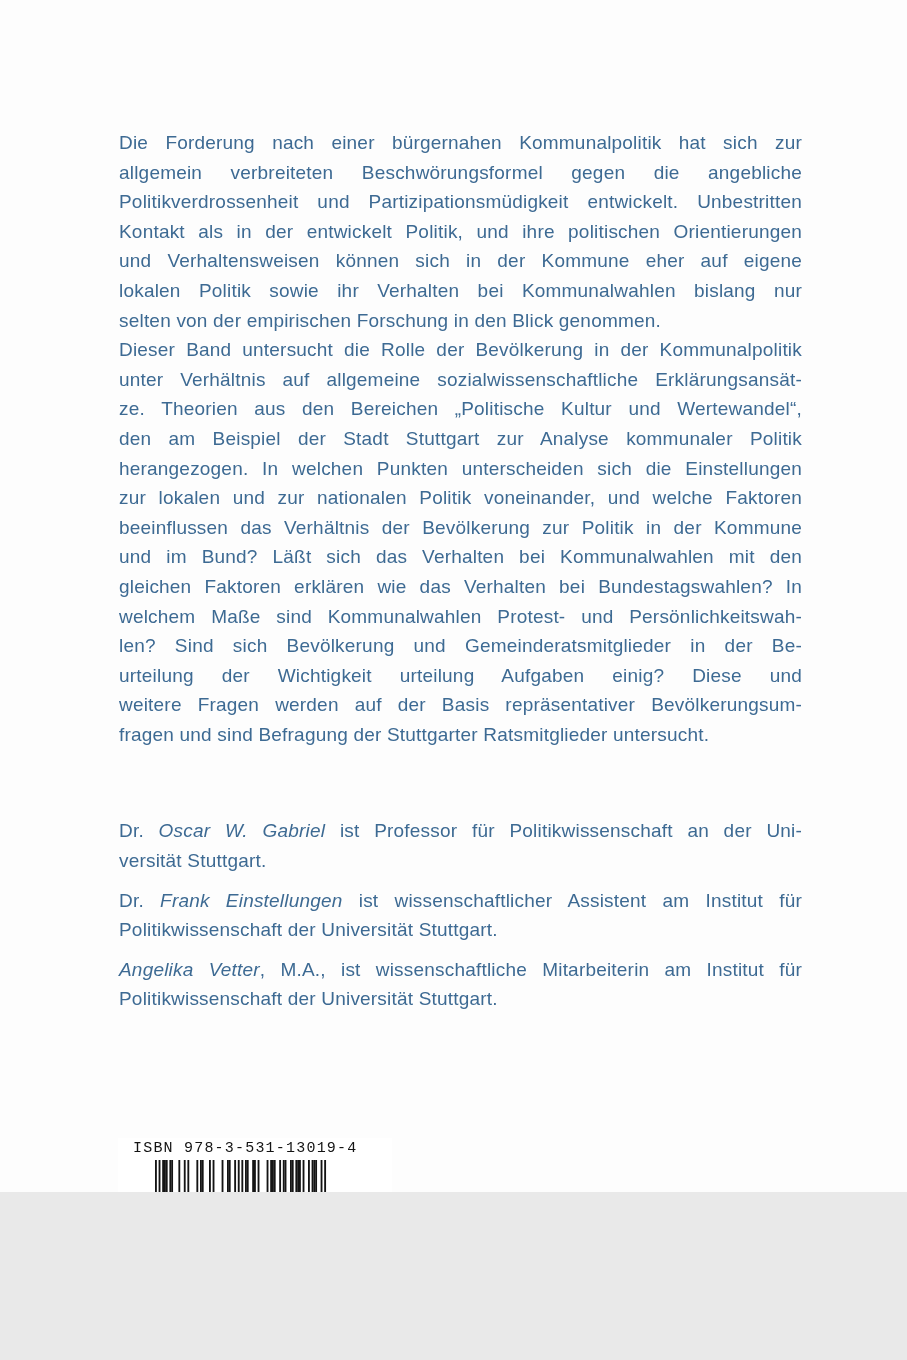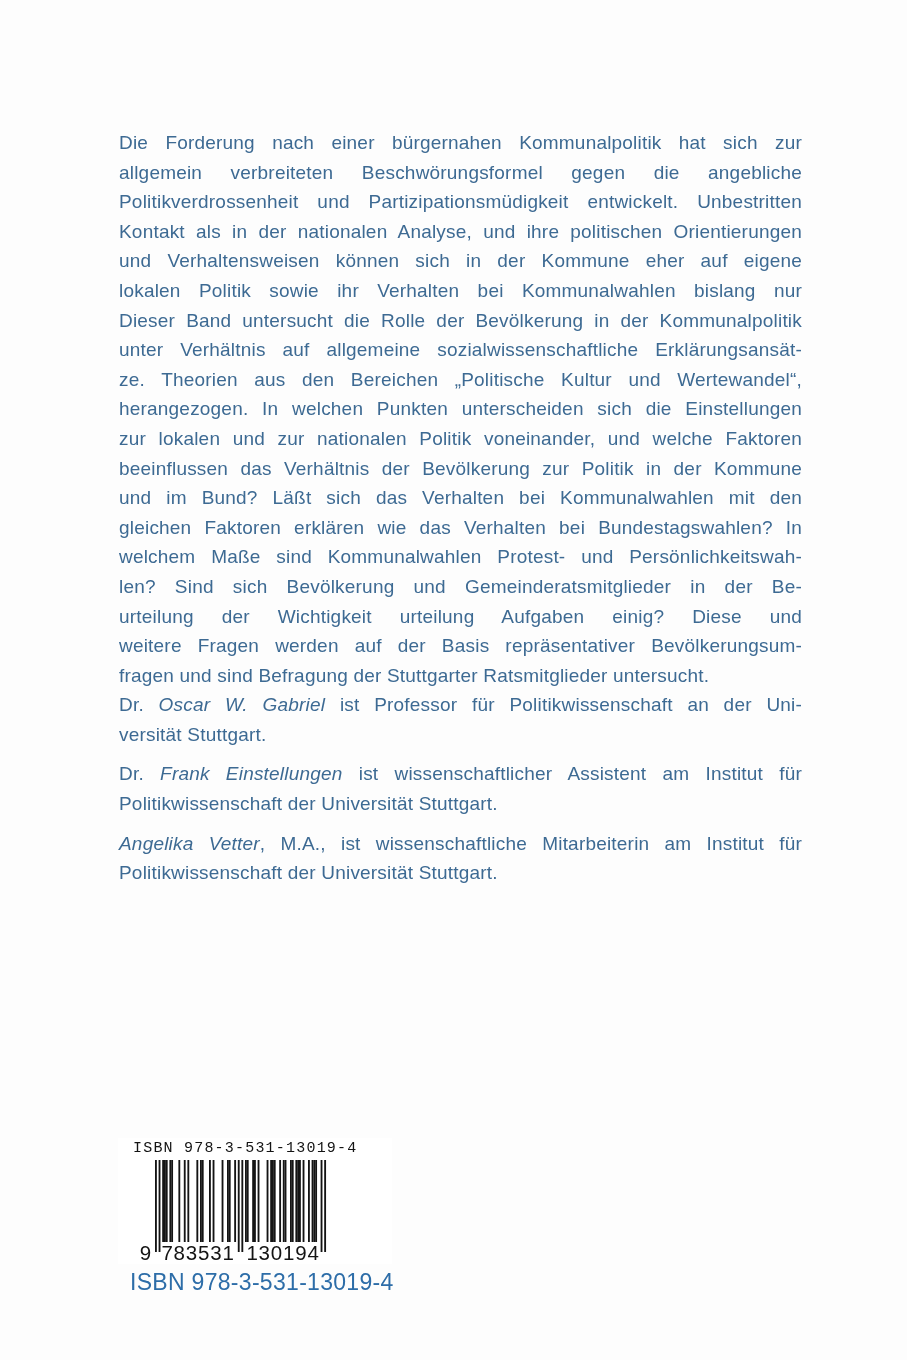--- a/index.html
+++ b/index.html
@@ -1,38 +1,38 @@
 <!DOCTYPE html>
 <html lang="de"><head>
 <meta charset="utf-8">
 <style>
   html, body { margin: 0; padding: 0; background: #e9e9e9; }
   .page {
     position: relative;
     width: 907px;
-    height: 1360px;
+    height: 1192px;
     margin: 0 auto;
     background: var(--bg, #fdfdfd);
     font-family: "Liberation Sans", sans-serif;
     overflow: hidden;
   }
   .text-col {
     position: absolute;
     left: 119px;
     top: 128px;
     width: 683px;
     color: var(--text, #3d6a93);
     font-size: 19px;
     line-height: 29.6px;
     font-weight: 300;
     letter-spacing: 0.2px;
   }
   .jline { text-align: justify; text-align-last: justify; white-space: normal; }
   .jlast { text-align-last: left; }
-  .bios { }
+  .bios { margin-top: 67px; }
   .bio { margin-bottom: 10px; }
   .barcode-box {
     position: absolute;
     left: 118px;
     top: 1138px;
     width: 274px;
     height: 126px;
     background: #ffffff;
   }
   .barcode-header {
@@ -59,28 +59,30 @@
 </head>
 <body>
 
 <div class="page" style="--bg: #fdfdfd; --text: #3d6a93; --accent: #2d6da8; --bars: #141414;">
 
   <div class="text-col">
     <div>
         <div class="jline">Die Forderung nach einer bürgernahen Kommunalpolitik hat sich zur</div>
         <div class="jline">allgemein verbreiteten Beschwörungsformel gegen die angebliche</div>
         <div class="jline">Politikverdrossenheit und Partizipationsmüdigkeit entwickelt. Unbestritten</div>
-        <div class="jline">Kontakt als in der nationalen Analyse, und ihre politischen Orientierungen</div>
+        <div class="jline">Kontakt als in der entwickelt Politik, und ihre politischen Orientierungen</div>
         <div class="jline">und Verhaltensweisen können sich in der Kommune eher auf eigene</div>
         <div class="jline">lokalen Politik sowie ihr Verhalten bei Kommunalwahlen bislang nur</div>
+        <div class="jline jlast">selten von der empirischen Forschung in den Blick genommen.</div>
       </div>
     <div>
         <div class="jline">Dieser Band untersucht die Rolle der Bevölkerung in der Kommunalpolitik</div>
         <div class="jline">unter Verhältnis auf allgemeine sozialwissenschaftliche Erklärungsansät-</div>
         <div class="jline">ze. Theorien aus den Bereichen „Politische Kultur und Wertewandel“,</div>
+        <div class="jline">den am Beispiel der Stadt Stuttgart zur Analyse kommunaler Politik</div>
         <div class="jline">herangezogen. In welchen Punkten unterscheiden sich die Einstellungen</div>
         <div class="jline">zur lokalen und zur nationalen Politik voneinander, und welche Faktoren</div>
         <div class="jline">beeinflussen das Verhältnis der Bevölkerung zur Politik in der Kommune</div>
         <div class="jline">und im Bund? Läßt sich das Verhalten bei Kommunalwahlen mit den</div>
         <div class="jline">gleichen Faktoren erklären wie das Verhalten bei Bundestagswahlen? In</div>
         <div class="jline">welchem Maße sind Kommunalwahlen Protest- und Persönlichkeitswah-</div>
         <div class="jline">len? Sind sich Bevölkerung und Gemeinderatsmitglieder in der Be-</div>
         <div class="jline">urteilung der Wichtigkeit urteilung Aufgaben einig? Diese und</div>
         <div class="jline">weitere Fragen werden auf der Basis repräsentativer Bevölkerungsum-</div>
         <div class="jline jlast">fragen und sind Befragung der Stuttgarter Ratsmitglieder untersucht.</div>

